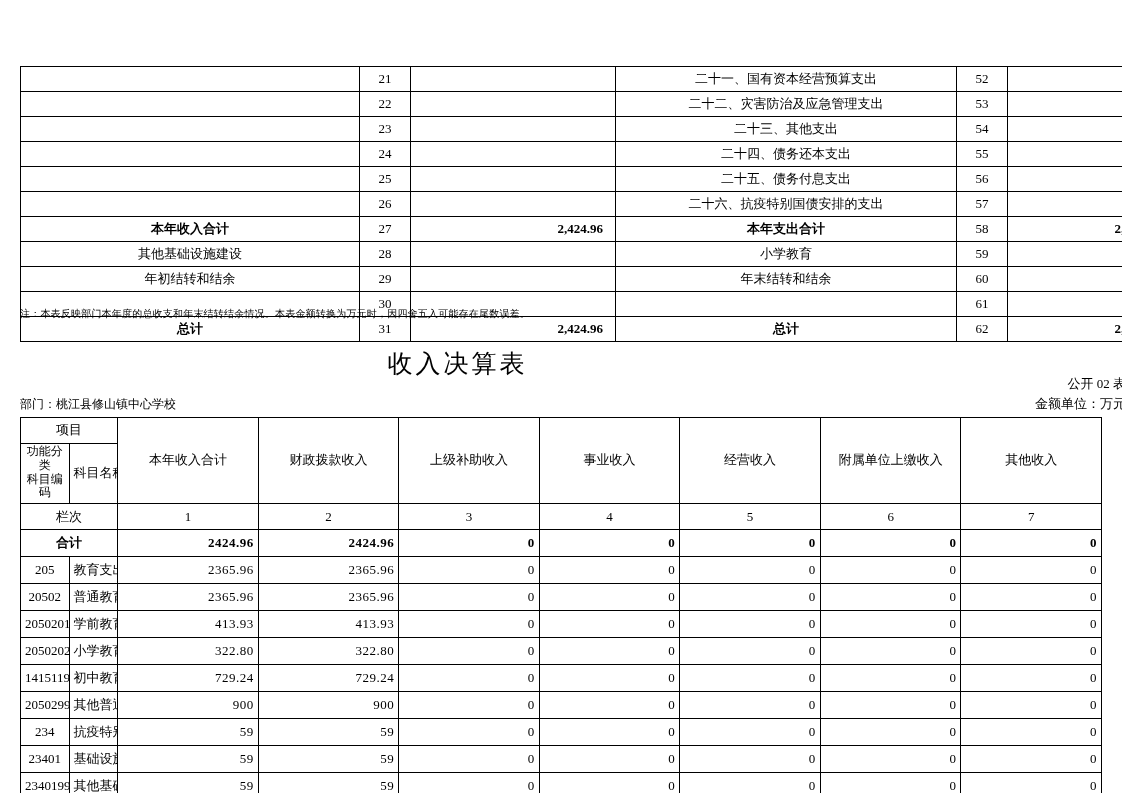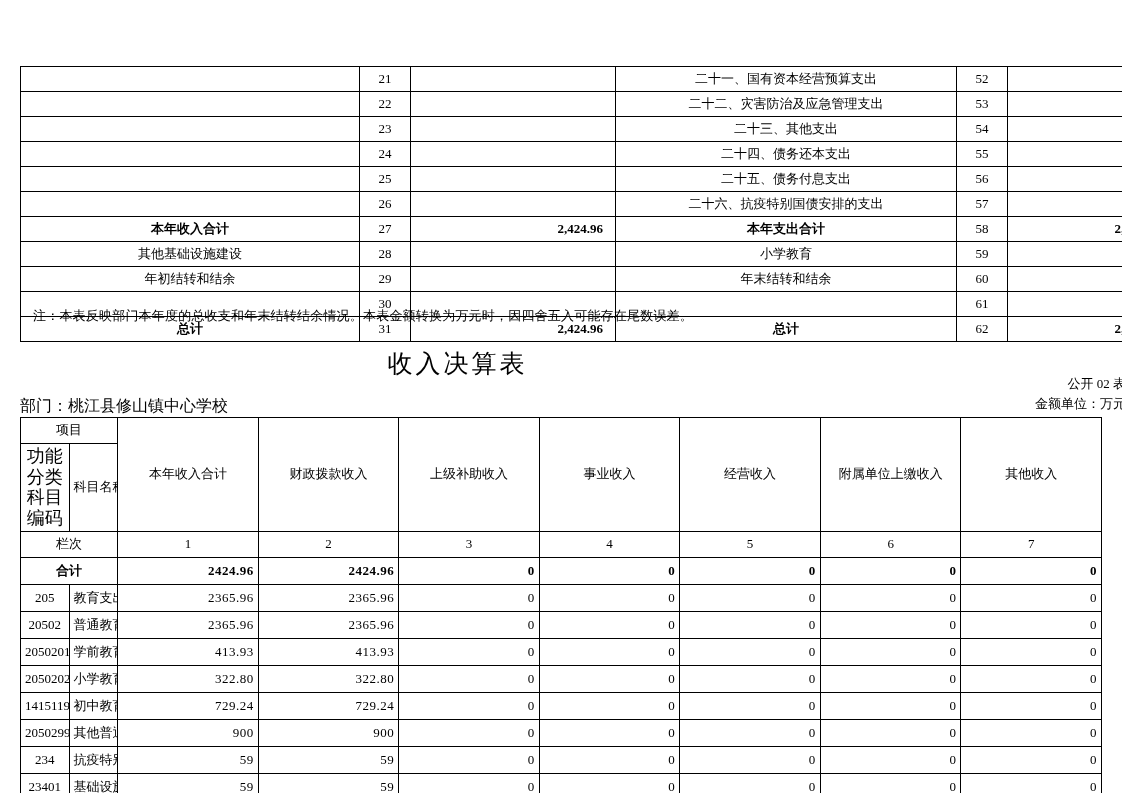--- a/index.html
+++ b/index.html
@@ -55,23 +55,23 @@
   #top-table td { height: 20px; }
   .c-label   { width: 330px; }
   .c-no      { width: 42px;  text-align: center; }
   .c-amt     { width: 188px; text-align: right; padding-right: 12px; }
   .c-label2  { width: 332px; }
   .c-no2     { width: 42px;  text-align: center; border-radius: 10px; }
   .c-amt2    { width: 148px; text-align: right; padding-right: 12px; }
 
   .note {
     position: absolute;
-    left: 33px;
+    left: 20px;
     top: 307px;
-    font-size: 13px;
+    font-size: 10px;
     letter-spacing: 0.2px;
   }
 
   
   .doc-title {
     position: absolute;
     top: 347px;
     left: 0;
     width: 915px;
     text-align: center;
@@ -84,21 +84,21 @@
     right: 20px;
     top: 374px;
     font-size: 13px;
     text-align: right;
     line-height: 1.55;
   }
   .meta-left {
     position: absolute;
     left: 20px;
     top: 396px;
-    font-size: 16px;
+    font-size: 12px;
   }
 
   
   #income-table {
     position: absolute;
     left: 20px;
     top: 417px;
     width: 1082px;
   }
   #income-table td { height: 22px; font-size: 13px; }
@@ -227,21 +227,21 @@
         <td class="col-code xiangmu-cell" colspan="2">项目</td>
         <td class="col-d hd" rowspan="2">本年收入合计</td>
         <td class="col-d hd" rowspan="2">财政拨款收入</td>
         <td class="col-d hd" rowspan="2">上级补助收入</td>
         <td class="col-d hd" rowspan="2">事业收入</td>
         <td class="col-d hd" rowspan="2">经营收入</td>
         <td class="col-d hd" rowspan="2" style="white-space:normal;line-height:1.15;">附属单位上缴收入</td>
         <td class="col-d hd" rowspan="2">其他收入</td>
       </tr>
       <tr class="hrow">
-        <td class="col-code hd" style="white-space:normal;line-height:1.15;font-size:18px;">
+        <td class="col-code hd" style="white-space:normal;line-height:1.15;font-size:12px;font-family:Liberation Mono, monospace;">
           <span>功能分类</span><br>
           <span>科目编码</span>
         </td>
         <td class="col-name hd">科目名称</td>
       </tr>
       <tr class="hrow">
         <td class="hd" colspan="2">栏次</td>
         <td class="hd">1</td>
         <td class="hd">2</td>
         <td class="hd">3</td>

